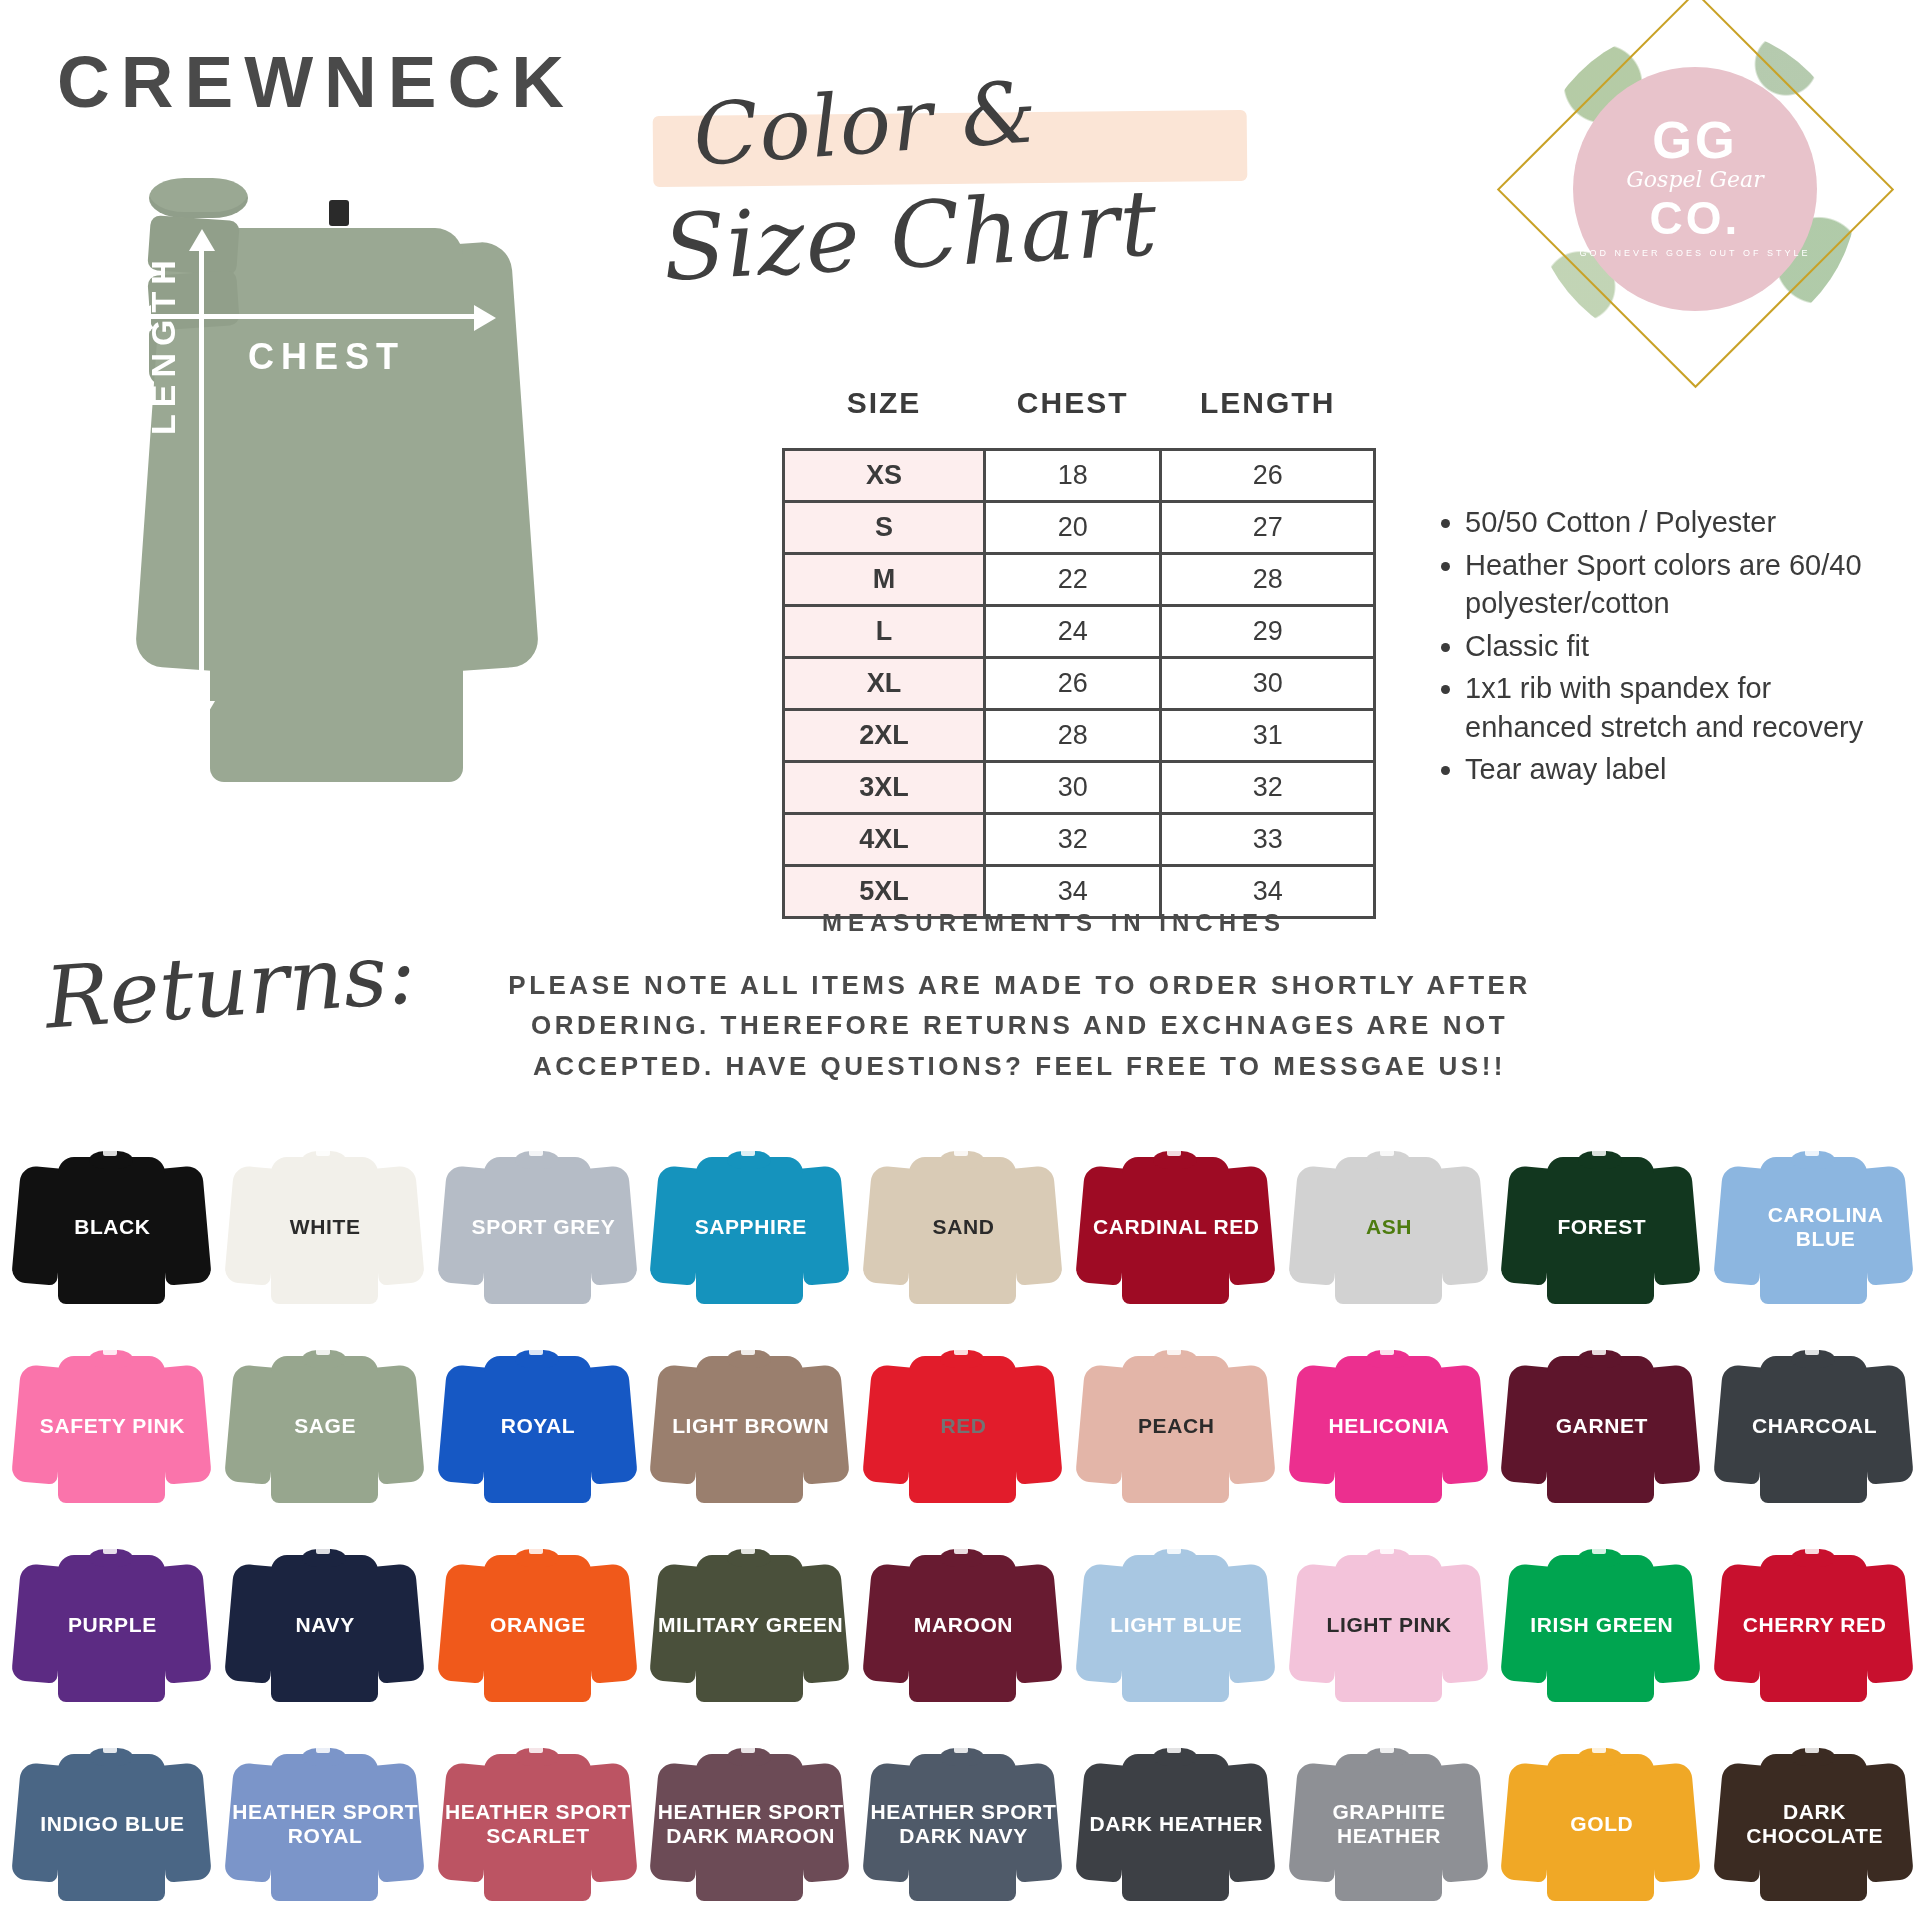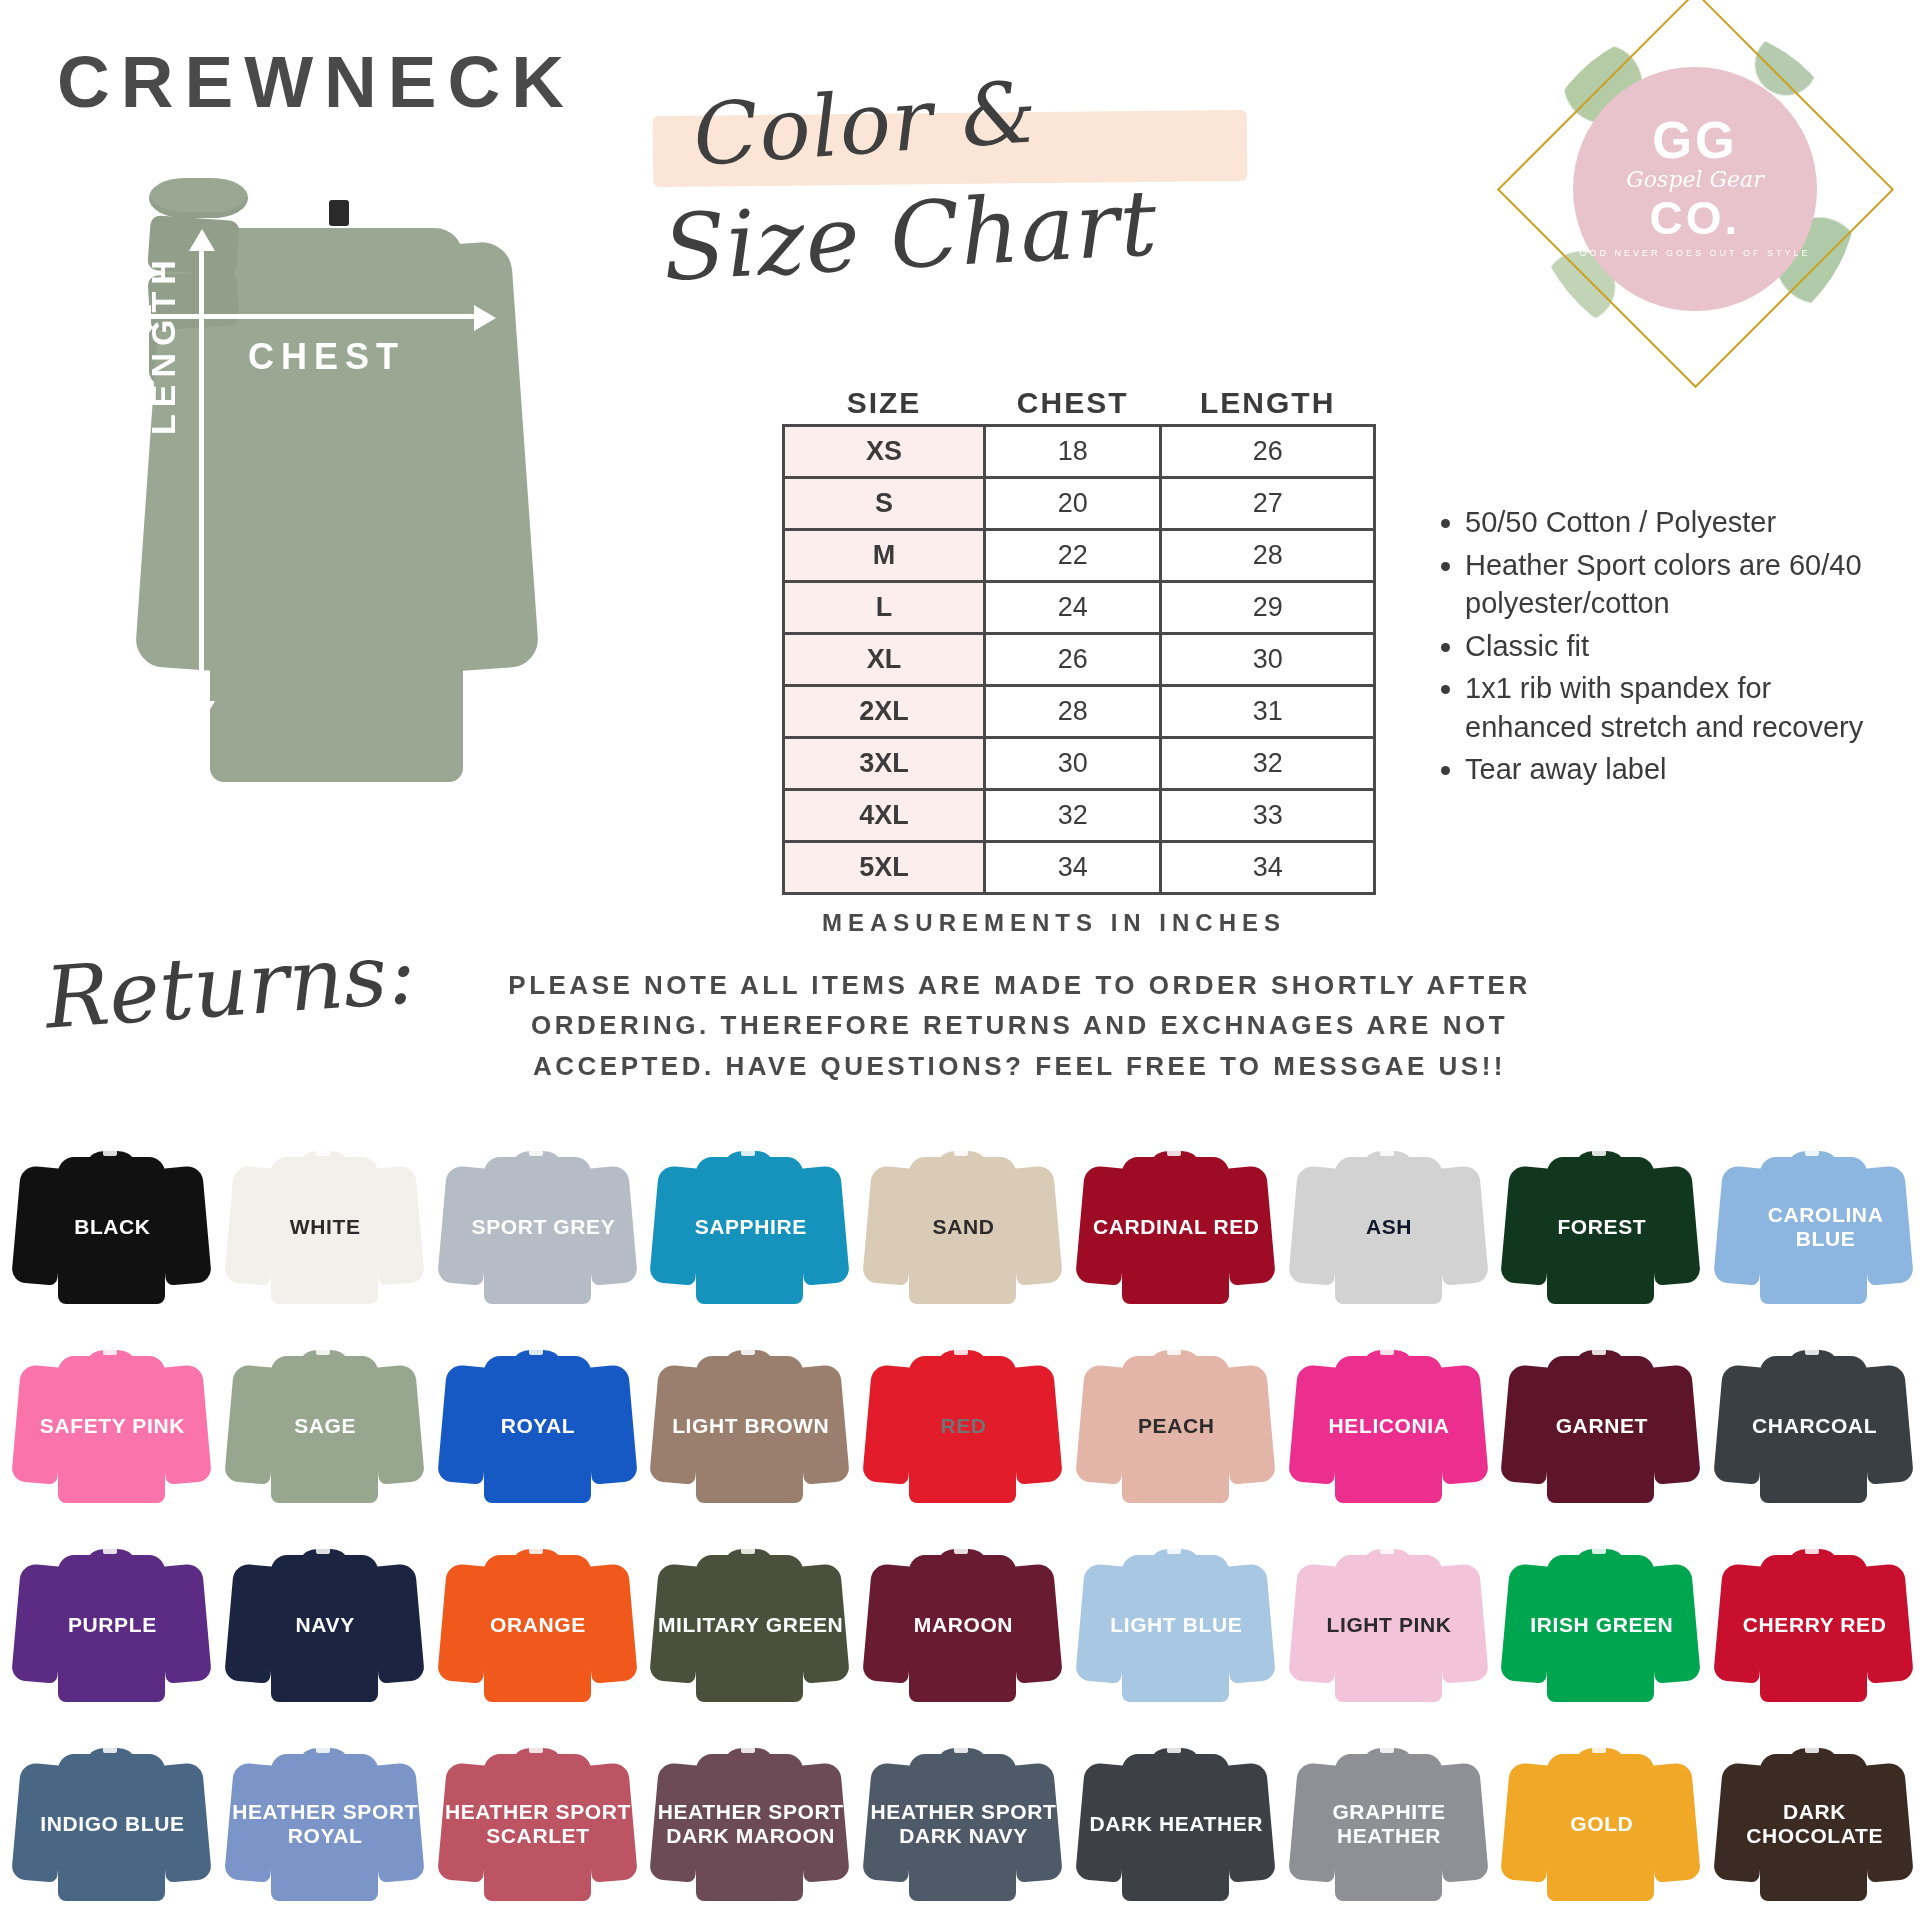--- a/index.html
+++ b/index.html
@@ -192,21 +192,21 @@
   }
   table#size-table {
     border-collapse: collapse;
     width: 594px;
   }
   #size-table th {
     font-size: 30px;
     font-weight: bold;
     letter-spacing: 2px;
     color: #3b3b3b;
-    padding: 0 0 4px;
+    padding: 0 0 28px;
     text-align: center;
     border: none;
   }
   #size-table td {
     border: 3px solid #4a4a4a;
     text-align: center;
     font-size: 27px;
     padding: 9px 0;
     color: #3b3b3b;
   }
@@ -499,21 +499,21 @@
       <div class="swatch-label" style="color: rgb(255, 255, 255);">CARDINAL RED</div>
     </div>
     <div class="swatch">
       <div class="mini-shirt">
         <div class="mini-sleeve-l" style="background: rgb(210, 210, 210);"></div>
         <div class="mini-sleeve-r" style="background: rgb(210, 210, 210);"></div>
         <div class="mini-torso" style="background: rgb(210, 210, 210);"></div>
         <div class="mini-neck" style="background: rgb(210, 210, 210);"></div>
         <div class="mini-tag"></div>
       </div>
-      <div class="swatch-label" style="color: #0f172a;">ASH</div>
+      <div class="swatch-label" style="color: #4d7c0f;">ASH</div>
     </div>
     <div class="swatch">
       <div class="mini-shirt">
         <div class="mini-sleeve-l" style="background: rgb(18, 55, 31);"></div>
         <div class="mini-sleeve-r" style="background: rgb(18, 55, 31);"></div>
         <div class="mini-torso" style="background: rgb(18, 55, 31);"></div>
         <div class="mini-neck" style="background: rgb(18, 55, 31);"></div>
         <div class="mini-tag"></div>
       </div>
       <div class="swatch-label" style="color: rgb(255, 255, 255);">FOREST</div>

